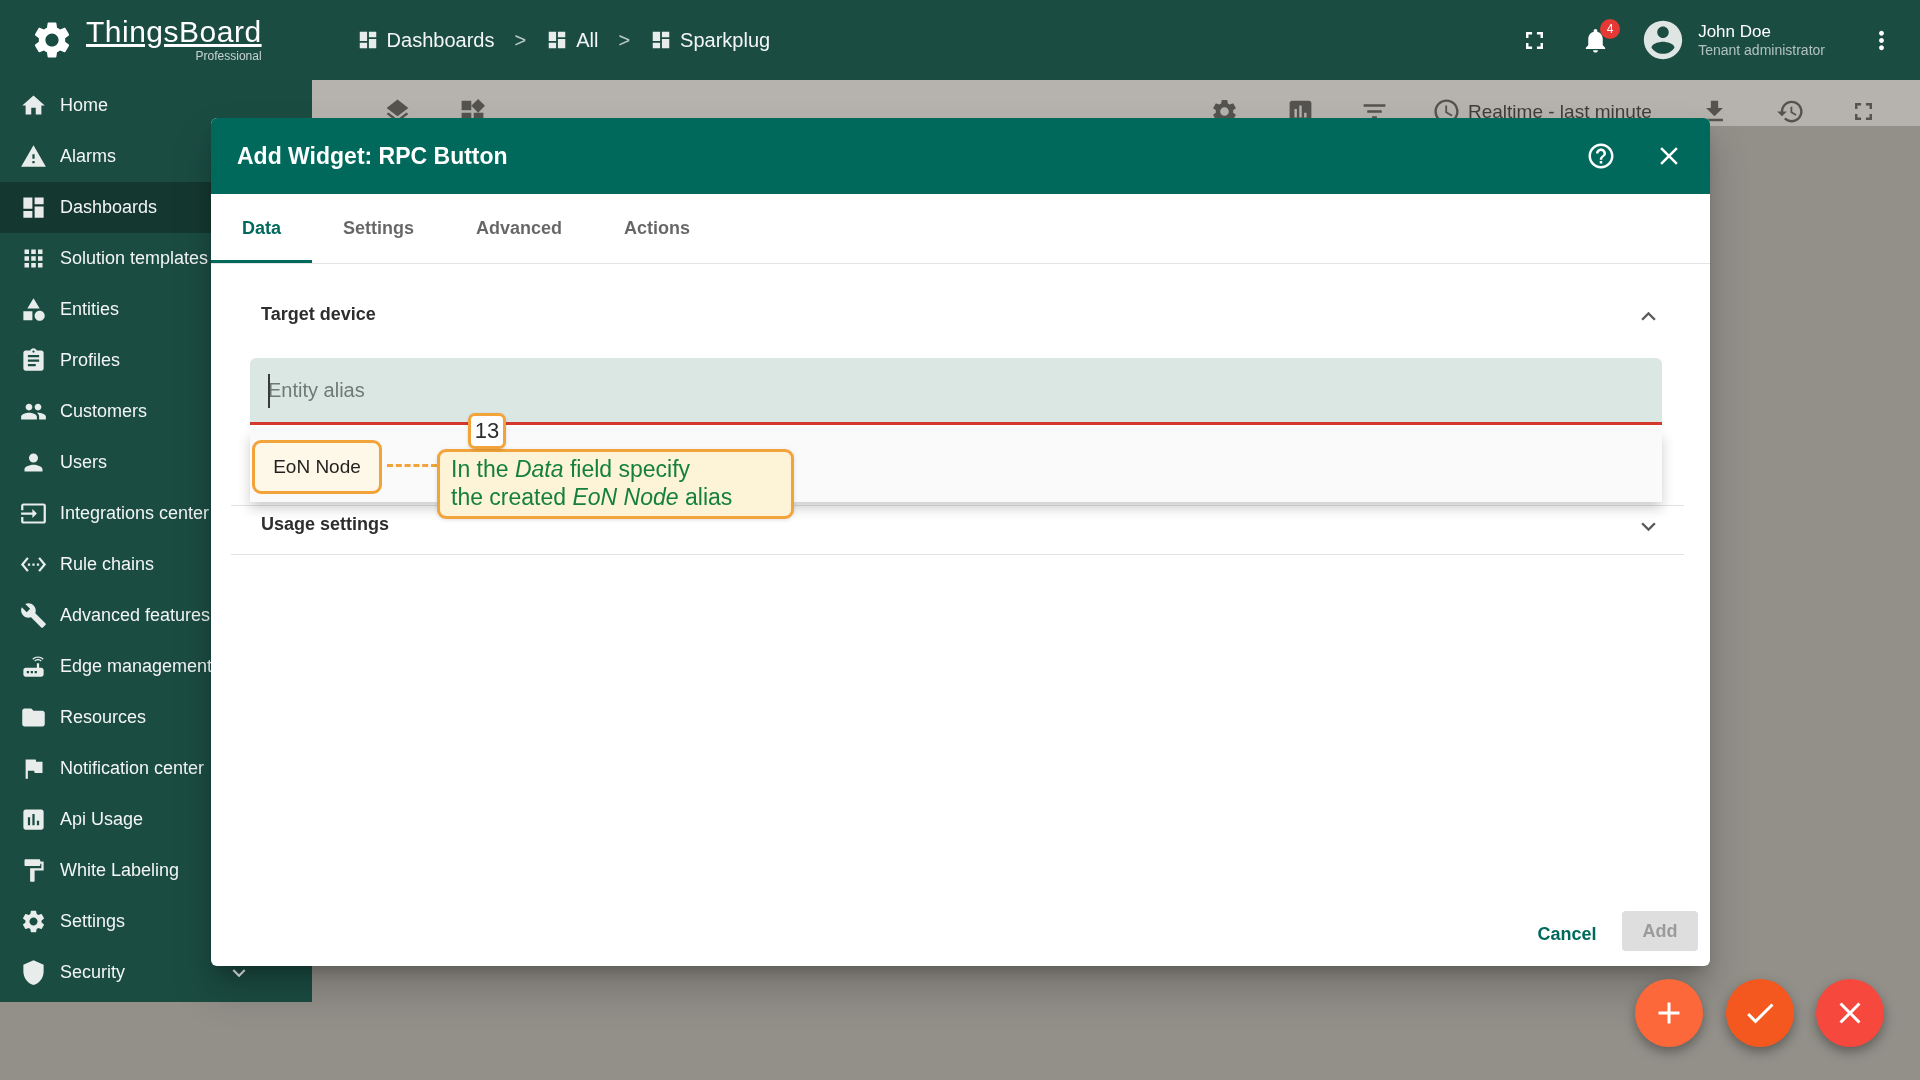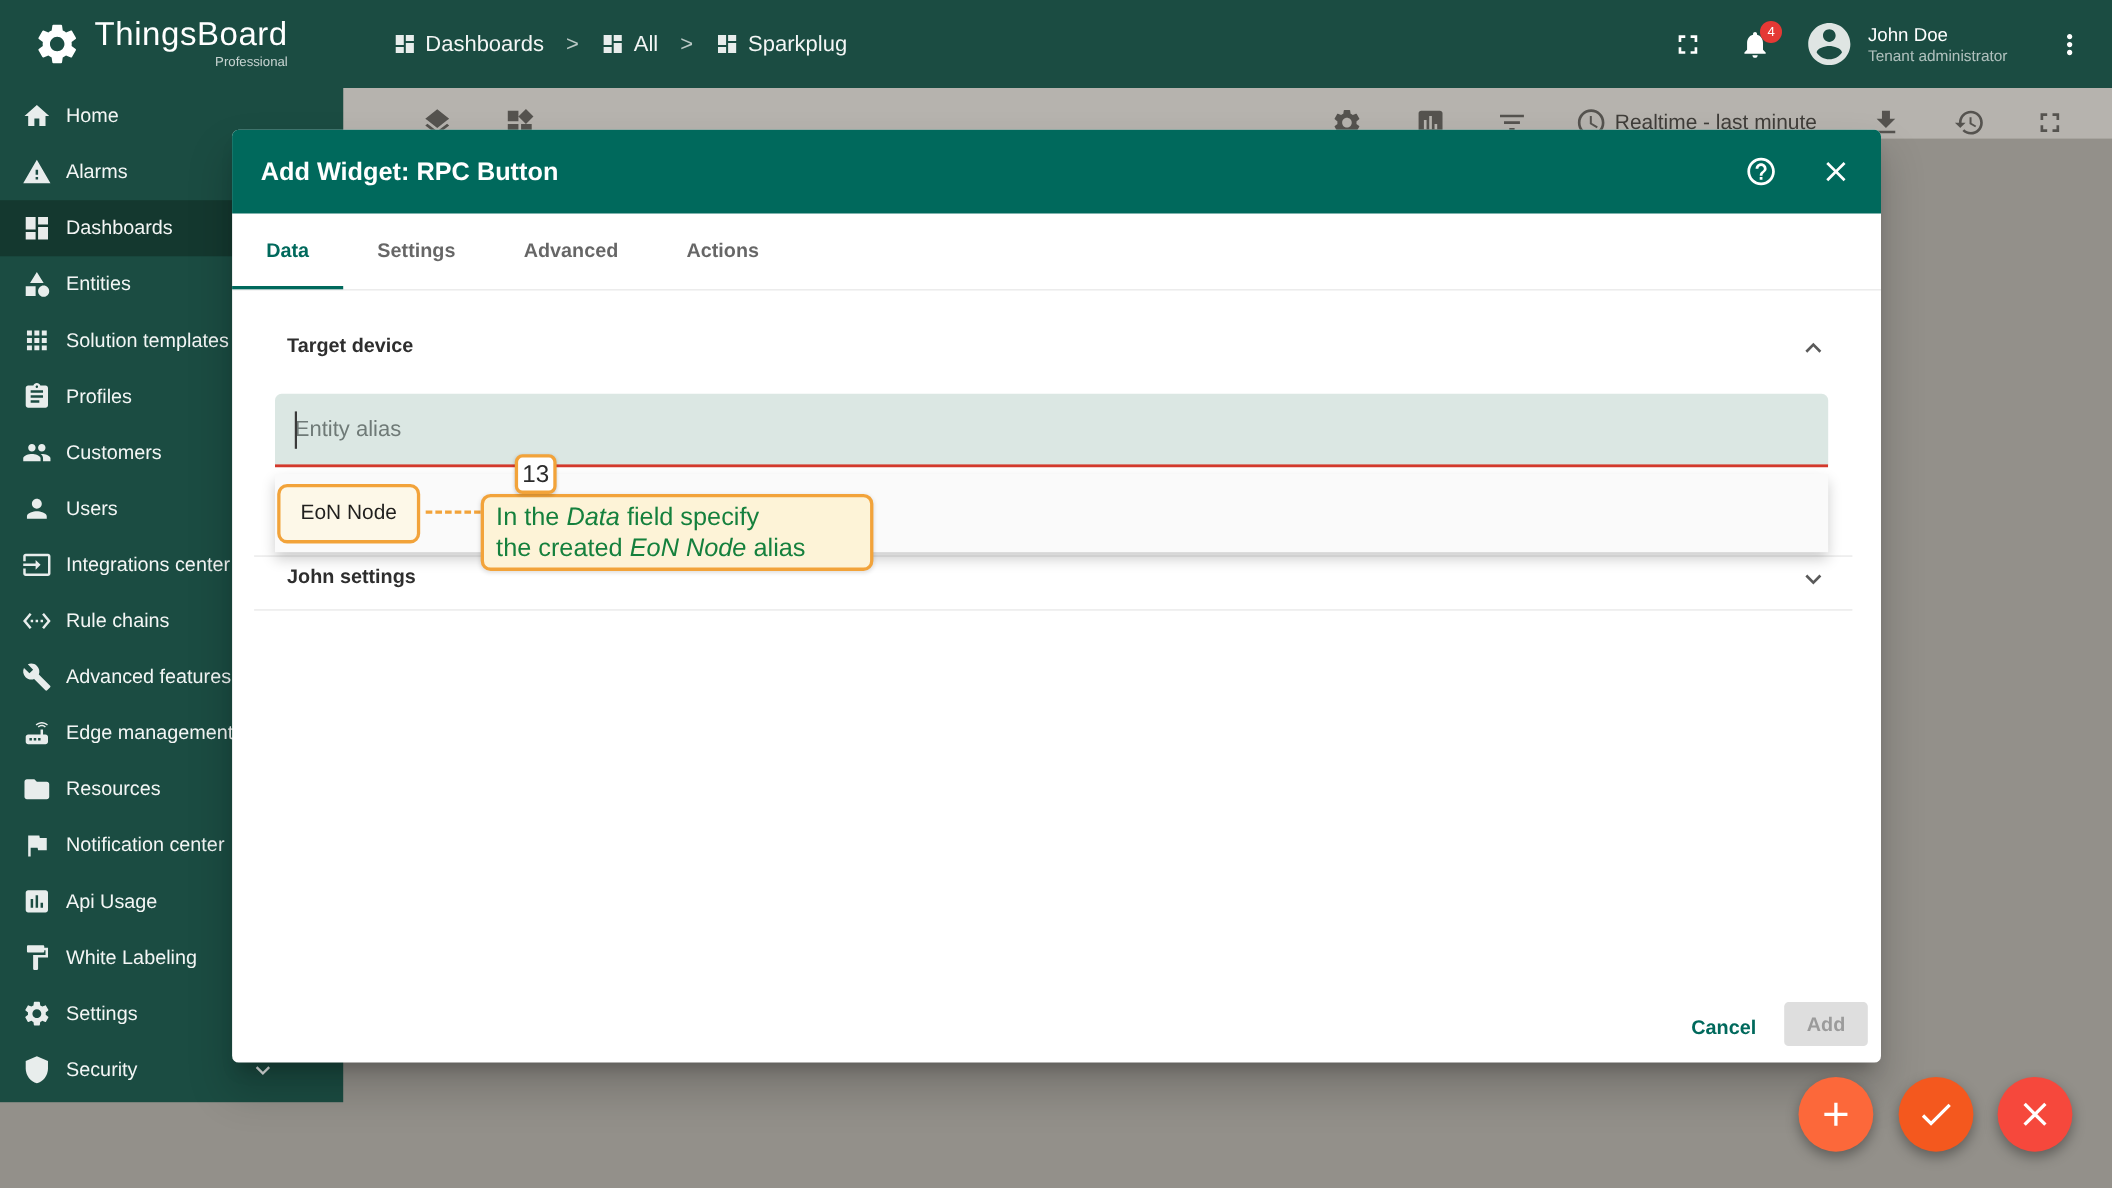--- a/index.html
+++ b/index.html
@@ -14,21 +14,21 @@
   body{font-family:"Liberation Sans", sans-serif; background:var(--dim-body); overflow:hidden;}
   .app{position:relative; width:1920px; height:1080px; overflow:hidden; background:var(--dim-body);}
   .ic{display:inline-block; vertical-align:middle; fill:currentColor;}
 
   
   .header{position:absolute; top:0; left:0; width:1920px; height:80px; background:var(--header-bg);
     display:flex; align-items:center; z-index:6; color:#fff;}
   .logo{display:flex; align-items:center; padding-left:30px; cursor:pointer;}
   .logo-ic{width:44px; height:44px; color:#fff;}
   .logo-text{margin-left:12px;}
-  .logo-title{font-size:30px; letter-spacing:0.5px; color:#fff; line-height:30px;}
+  .logo-title{font-size:30px; letter-spacing:0.5px; color:#fff; line-height:30px;text-decoration:underline;}
   .logo-sub{font-size:12px; color:rgba(255,255,255,0.75); text-align:right; margin-top:2px;}
   .breadcrumb{display:flex; align-items:center; margin-left:95px; gap:14px;}
   .bc-item{display:flex; align-items:center; gap:8px; cursor:pointer;}
   .bc-ic{width:22px; height:22px; color:rgba(255,255,255,0.9);}
   .bc-label{font-size:20px; color:rgba(255,255,255,0.95);}
   .bc-sep{font-size:20px; color:rgba(255,255,255,0.7); padding:0 6px;}
   .header-right{margin-left:auto; display:flex; align-items:center; padding-right:24px;}
   .h-ic{width:29px; height:29px; color:#fff; cursor:pointer;}
   .bell-wrap{position:relative; margin-left:32px;}
   .badge{position:absolute; top:-7px; right:-10px; min-width:20px; height:20px; border-radius:10px;
@@ -185,29 +185,29 @@
       <span class="nlabel">Alarms</span>
     </div>
     <div class="nav-item active">
       <svg class="ic nic" viewBox="0 0 24 24">
           <path d="M3 13h8V3H3v10zm0 8h8v-6H3v6zm10 0h8V11h-8v10zm0-18v6h8V3h-8z"></path>
         </svg>
       <span class="nlabel">Dashboards</span>
     </div>
     <div class="nav-item">
       <svg class="ic nic" viewBox="0 0 24 24">
+          <path d="M4 8h4V4H4v4zm6 12h4v-4h-4v4zm-6 0h4v-4H4v4zm0-6h4v-4H4v4zm6 0h4v-4h-4v4zm6-10v4h4V4h-4zm-6 4h4V4h-4v4zm6 6h4v-4h-4v4zm0 6h4v-4h-4v4z"></path>
+        </svg>
+      <span class="nlabel">Solution templates</span>
+    </div>
+    <div class="nav-item">
+      <svg class="ic nic" viewBox="0 0 24 24">
           <path d="M12 2l-5.5 9h11L12 2zm5.5 11c-2.49 0-4.5 2.01-4.5 4.5s2.01 4.5 4.5 4.5 4.5-2.01 4.5-4.5-2.01-4.5-4.5-4.5zM3 21.5h8v-8H3v8z"></path>
         </svg>
       <span class="nlabel">Entities</span>
-    </div>
-    <div class="nav-item">
-      <svg class="ic nic" viewBox="0 0 24 24">
-          <path d="M4 8h4V4H4v4zm6 12h4v-4h-4v4zm-6 0h4v-4H4v4zm0-6h4v-4H4v4zm6 0h4v-4h-4v4zm6-10v4h4V4h-4zm-6 4h4V4h-4v4zm6 6h4v-4h-4v4zm0 6h4v-4h-4v4z"></path>
-        </svg>
-      <span class="nlabel">Solution templates</span>
     </div>
     <div class="nav-item">
       <svg class="ic nic" viewBox="0 0 24 24">
           <path d="M19 3h-4.18C14.4 1.84 13.3 1 12 1c-1.3 0-2.4.84-2.82 2H5c-1.1 0-2 .9-2 2v14c0 1.1.9 2 2 2h14c1.1 0 2-.9 2-2V5c0-1.1-.9-2-2-2zm-7 0c.55 0 1 .45 1 1s-.45 1-1 1-1-.45-1-1 .45-1 1-1zm2 14H7v-2h7v2zm3-4H7v-2h10v2zm0-4H7V7h10v2z"></path>
         </svg>
       <span class="nlabel">Profiles</span>
     </div>
     <div class="nav-item">
       <svg class="ic nic" viewBox="0 0 24 24">
           <path d="M16 11c1.66 0 2.99-1.34 2.99-3S17.66 5 16 5c-1.66 0-3 1.34-3 3s1.34 3 3 3zm-8 0c1.66 0 2.99-1.34 2.99-3S9.66 5 8 5C6.34 5 5 6.34 5 8s1.34 3 3 3zm0 2c-2.33 0-7 1.17-7 3.5V19h14v-2.5c0-2.33-4.67-3.5-7-3.5zm8 0c-.29 0-.62.02-.97.05 1.16.84 1.97 1.97 1.97 3.45V19h6v-2.5c0-2.33-4.67-3.5-7-3.5z"></path>
@@ -342,21 +342,21 @@
     <input class="alias-input" type="text" value="" placeholder="Entity alias" style="">
     <div class="caret"></div>
 
     <div class="dropdown">
       <div class="opt-highlight">
         <span class="opt-text">EoN Node</span>
       </div>
     </div>
 
     <div class="divider div-top"></div>
-    <div class="panel-title pt-data">John settings</div>
+    <div class="panel-title pt-data">Usage settings</div>
     <svg class="ic chev chev-down" viewBox="0 0 24 24">
         <path d="M16.59 8.59L12 13.17 7.41 8.59 6 10l6 6 6-6z"></path>
       </svg>
     <div class="divider div-bottom"></div>
 
     <div class="step-badge">13</div>
     <div class="connector"></div>
     <div class="callout">
       <div><span>In the </span><span class="it">Data</span><span> field specify</span></div>
       <div><span>the created </span><span class="it">EoN Node</span><span> alias</span></div>

